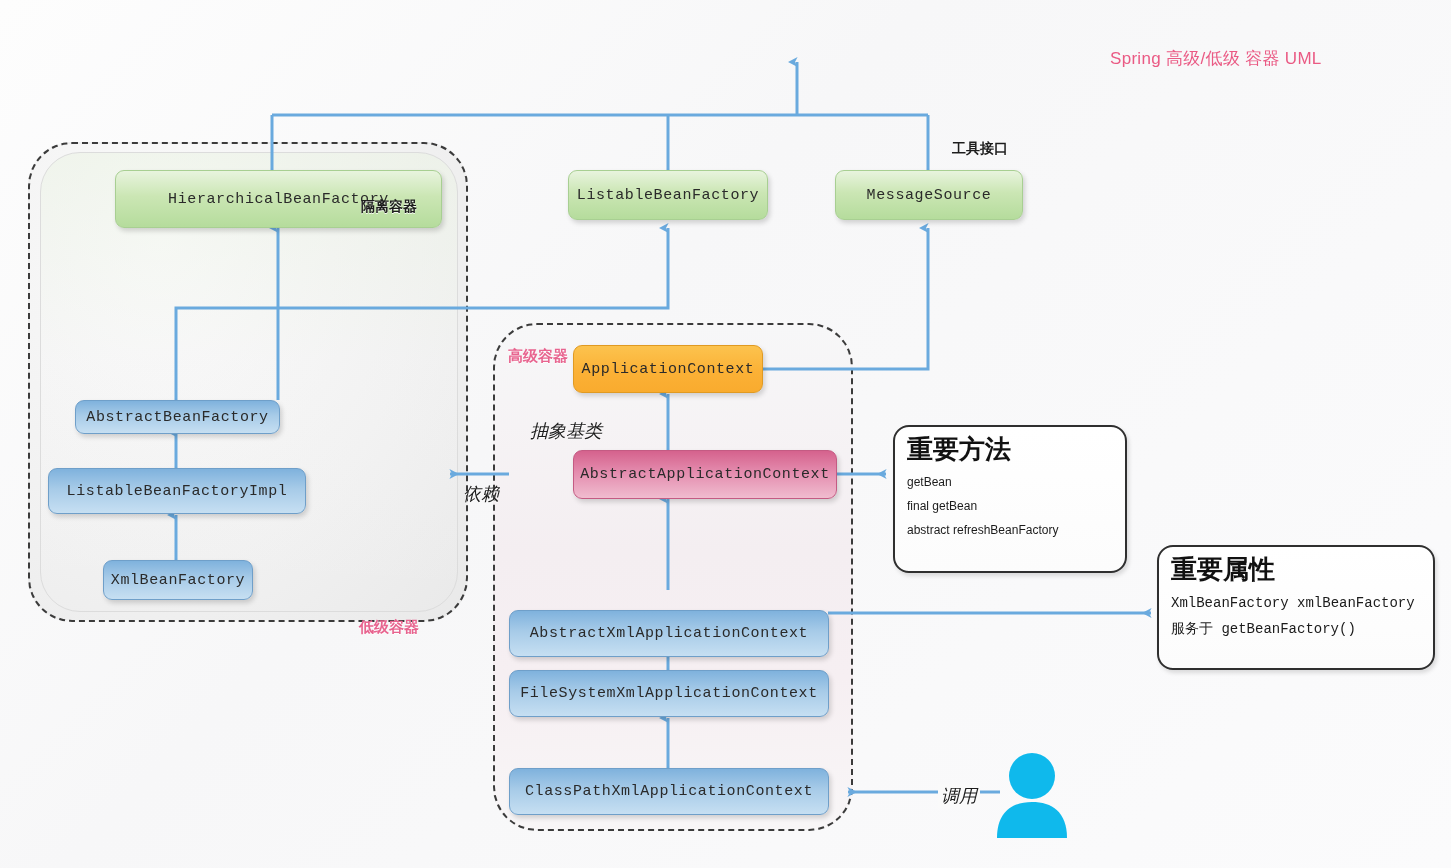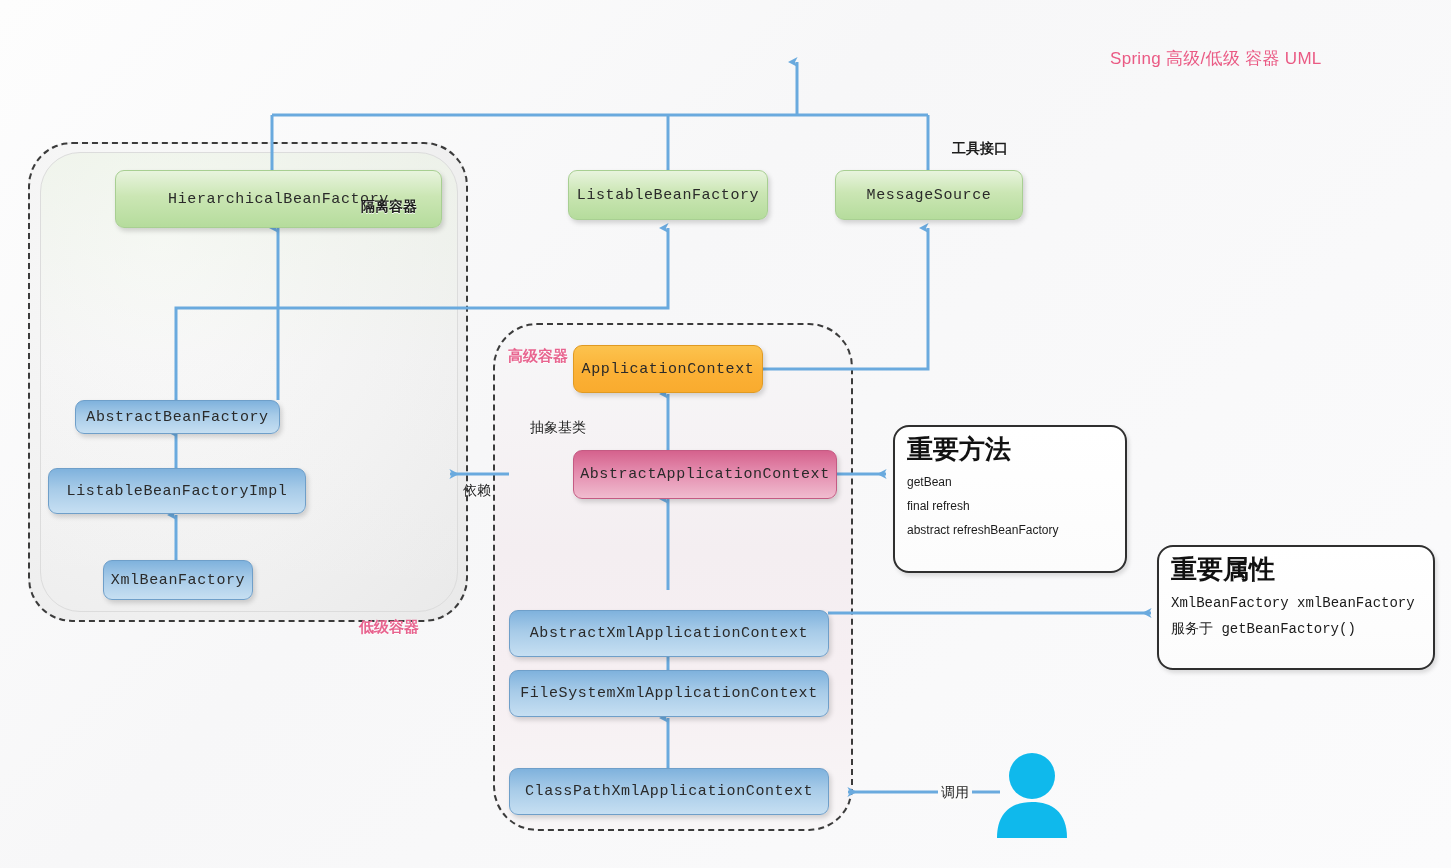--- a/index.html
+++ b/index.html
@@ -87,22 +87,23 @@
     text-shadow: 0 1px 0 rgba(255,255,255,0.8);
   }
   .label.dark {
     color: #1d1d1d;
     font-weight: bold;
     font-size: 14px;
     text-shadow: 0 1px 0 rgba(255,255,255,0.85);
   }
   .label.plain {
     color: #1d1d1d;
-    font-size: 14px;
+    font-size: 18px;
     text-shadow: 0 1px 0 rgba(255,255,255,0.85);
+    font-style: italic;
   }
   #title {
     position: absolute;
     left: 1110px;
     top: 47px;
     color: #ea5a84;
     font-size: 17px;
     letter-spacing: 0.3px;
     z-index: 9;
     white-space: nowrap;
@@ -272,21 +273,21 @@
 
   <div class="label plain" style="left:530px; top:419px;">抽象基类</div>
 
   <div class="label plain" style="left:463px; top:482px;">依赖</div>
 
   <div class="label plain" style="left:938px; top:784px; background:#fafafa; padding:0 3px;">调用</div>
 
   <div class="note" style="left:893px; top:425px; width:234px; height:148px;">
     <div class="note-title">重要方法</div>
     <div class="note-row">getBean</div>
-    <div class="note-row">final refresh</div>
+    <div class="note-row">final getBean</div>
     <div class="note-row">abstract refreshBeanFactory</div>
   </div>
 
   <div class="note mono" style="left:1157px; top:545px; width:278px; height:125px;">
     <div class="note-title">重要属性</div>
     <div class="note-row">XmlBeanFactory xmlBeanFactory</div>
     <div class="note-row">服务于 getBeanFactory()</div>
   </div>
 
   <svg id="person" viewBox="0 0 76 86">

